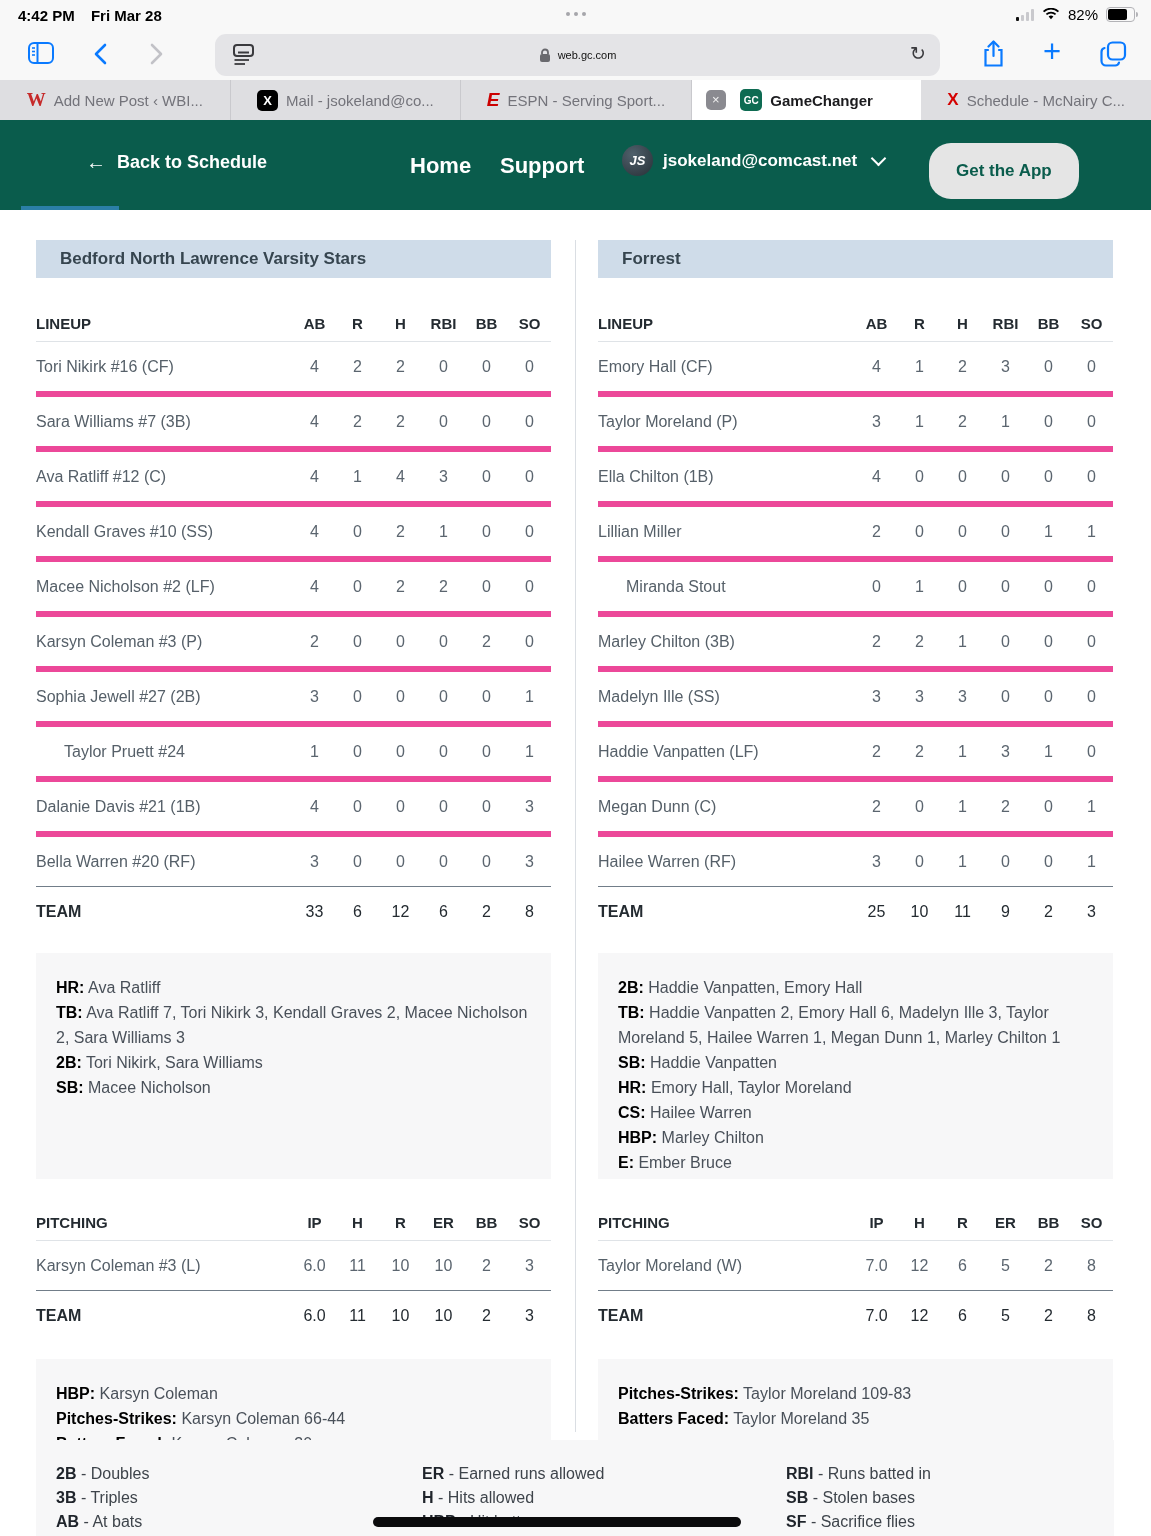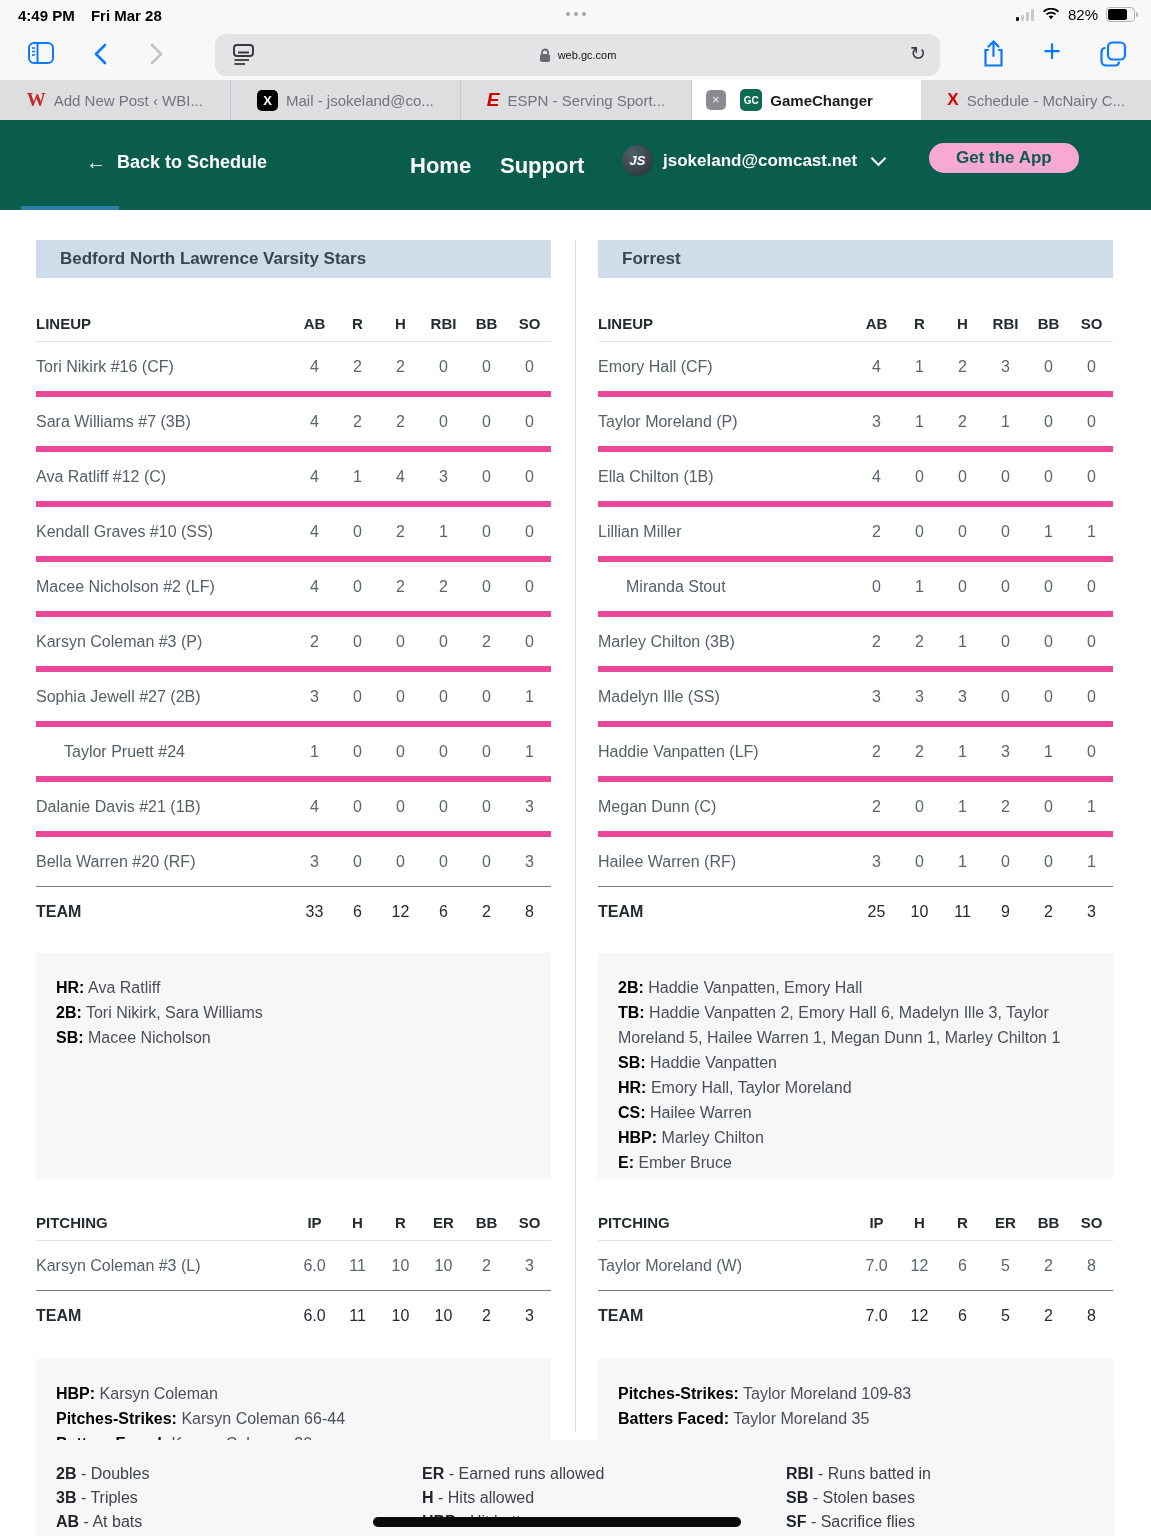--- a/index.html
+++ b/index.html
@@ -48,21 +48,21 @@
   .nav-back{position:absolute;left:86px;top:31px;display:flex;align-items:center;gap:11px;font-size:18px;font-weight:700;}
   .nav-back .arrow{font-size:20px;font-weight:400;}
   .nav-link{position:absolute;top:33px;font-size:22px;font-weight:700;}
   .nav-home{left:410px;} .nav-support{left:500px;}
   .account{position:absolute;left:622px;top:25px;display:flex;align-items:center;gap:10px;}
   .avatar{width:31px;height:31px;border-radius:50%;background:radial-gradient(circle at 35% 30%,#50616C,#272F36);
           display:flex;align-items:center;justify-content:center;font-size:13px;font-weight:700;font-style:italic;color:#fff;}
   .account-email{font-size:17px;font-weight:600;}
   .chev-down{width:9px;height:9px;border-right:2.5px solid #fff;border-bottom:2.5px solid #fff;
              transform:rotate(45deg);margin-left:6px;margin-top:-4px;}
-  .cta{position:absolute;left:929px;top:23px;height:30px;padding:0 27px;border-radius:22px;background:#f9a8d4;
+  .cta{position:absolute;left:929px;top:23px;height:44px;padding:6px 27px;border-radius:22px;background:#e5e5e5;
        color:#0A5C4C;font-weight:700;font-size:17px;display:flex;align-items:center;}
   .nav-indicator{position:absolute;left:21px;bottom:0;width:98px;height:4px;background:#2B7FA7;}
   
   .page{position:absolute;top:210px;left:0;right:0;bottom:0;background:#fff;overflow:hidden;}
   .vdivider{position:absolute;left:575px;top:30px;width:1px;height:1192px;background:#DADEE3;}
   .teams-row{position:absolute;top:30px;left:36px;width:1078px;display:flex;}
   .teamcol{width:515px;}
   .teamcol + .teamcol{margin-left:47px;}
   .band{height:38px;background:#CFDCE9;display:flex;align-items:center;padding-left:24px;margin-bottom:28px;}
   .bandtitle{font-size:17px;font-weight:700;color:#36454F;}
@@ -89,21 +89,21 @@
   svg{display:block;}
 </style>
 </head>
 <body>
 
 <div class="screen">
 
   <div class="chrome">
     <div class="statusbar">
       <div class="sb-left">
-        <span class="sb-time">4:49 PM</span>
+        <span class="sb-time">4:42 PM</span>
         <span class="sb-date">Fri Mar 28</span>
       </div>
       <div class="sb-dots">
           <i></i>
           <i></i>
           <i></i>
         </div>
       <div class="sb-right">
         <span class="cellbars">
             <i></i>
@@ -334,20 +334,21 @@
               <div class="statcell">33</div>
               <div class="statcell">6</div>
               <div class="statcell">12</div>
               <div class="statcell">6</div>
               <div class="statcell">2</div>
               <div class="statcell">8</div>
             </div>
           </div>
           <div class="notesbox notes-batting">
             <div class="noteline"><b>HR:</b> Ava Ratliff</div>
+            <div class="noteline"><b>TB:</b> Ava Ratliff 7, Tori Nikirk 3, Kendall Graves 2, Macee Nicholson 2, Sara Williams 3</div>
             <div class="noteline"><b>2B:</b> Tori Nikirk, Sara Williams</div>
             <div class="noteline"><b>SB:</b> Macee Nicholson</div>
           </div>
           <div class="pitchwrap">
             <div class="trow thead">
               <div class="namecell">PITCHING</div>
               <div class="statcell">IP</div>
               <div class="statcell">H</div>
               <div class="statcell">R</div>
               <div class="statcell">ER</div>

